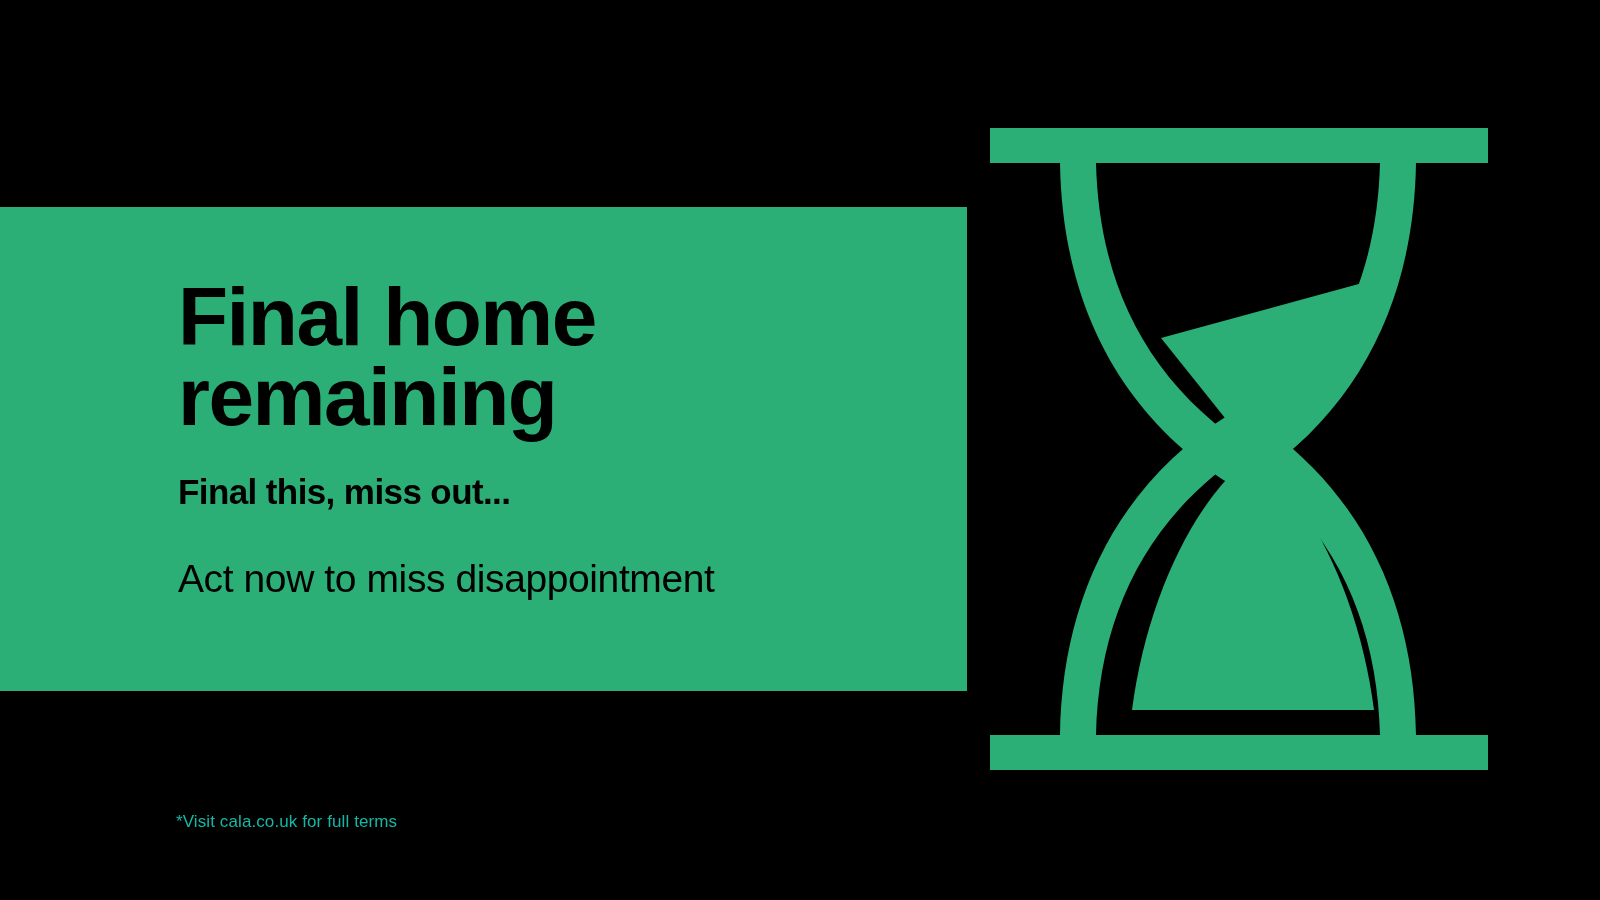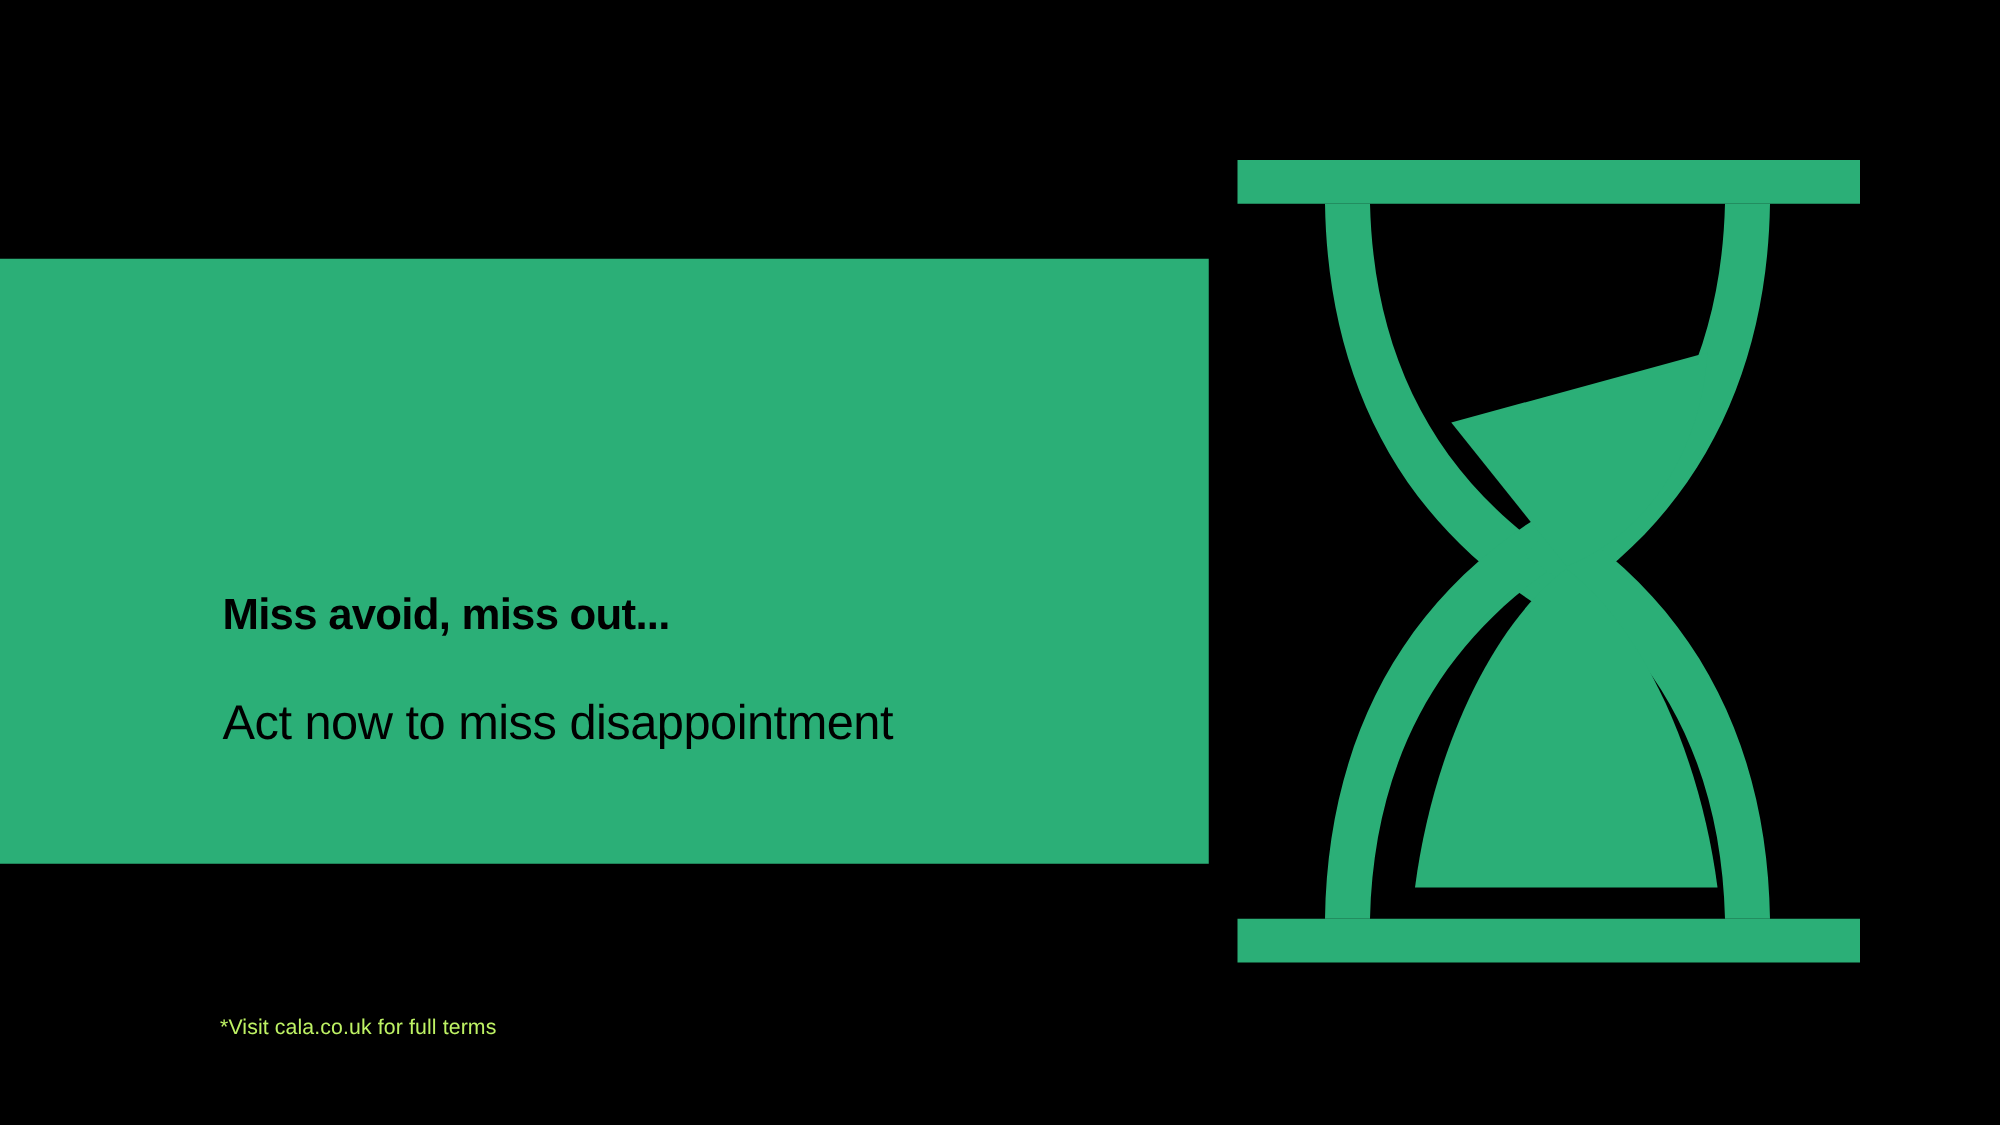--- a/index.html
+++ b/index.html
@@ -68,21 +68,21 @@
     font-weight: normal;
     letter-spacing: -0.4px;
   }
 
   
   #terms-footnote {
     position: absolute;
     left: 176px;
     top: 812px;
     margin: 0;
-    color: #bef264;
+    color: #14b8a6;
     font-family: "Liberation Sans", sans-serif;
     font-size: 17px;
     font-weight: normal;
     letter-spacing: 0.1px;
   }
 
   
   #hourglass-illustration {
     position: absolute;
     left: 968px;
@@ -95,21 +95,23 @@
     width: 100%;
     height: 100%;
   }
 </style>
 </head>
 <body>
 
 <div id="ad-banner">
 
   <div id="promo-panel">
-    <p id="subheadline">Miss avoid, miss out...</p>
+    <h1 id="headline">Final home
+remaining</h1>
+    <p id="subheadline">Final this, miss out...</p>
     <p id="body-copy">Act now to miss disappointment</p>
   </div>
 
   <p id="terms-footnote">*Visit cala.co.uk for full terms</p>
 
   <div id="hourglass-illustration">
     <svg viewBox="0 0 540 680" xmlns="http://www.w3.org/2000/svg" aria-hidden="true">
       <g fill="#2BAF77">
 
         <rect x="22" y="18" width="498" height="35"></rect>

